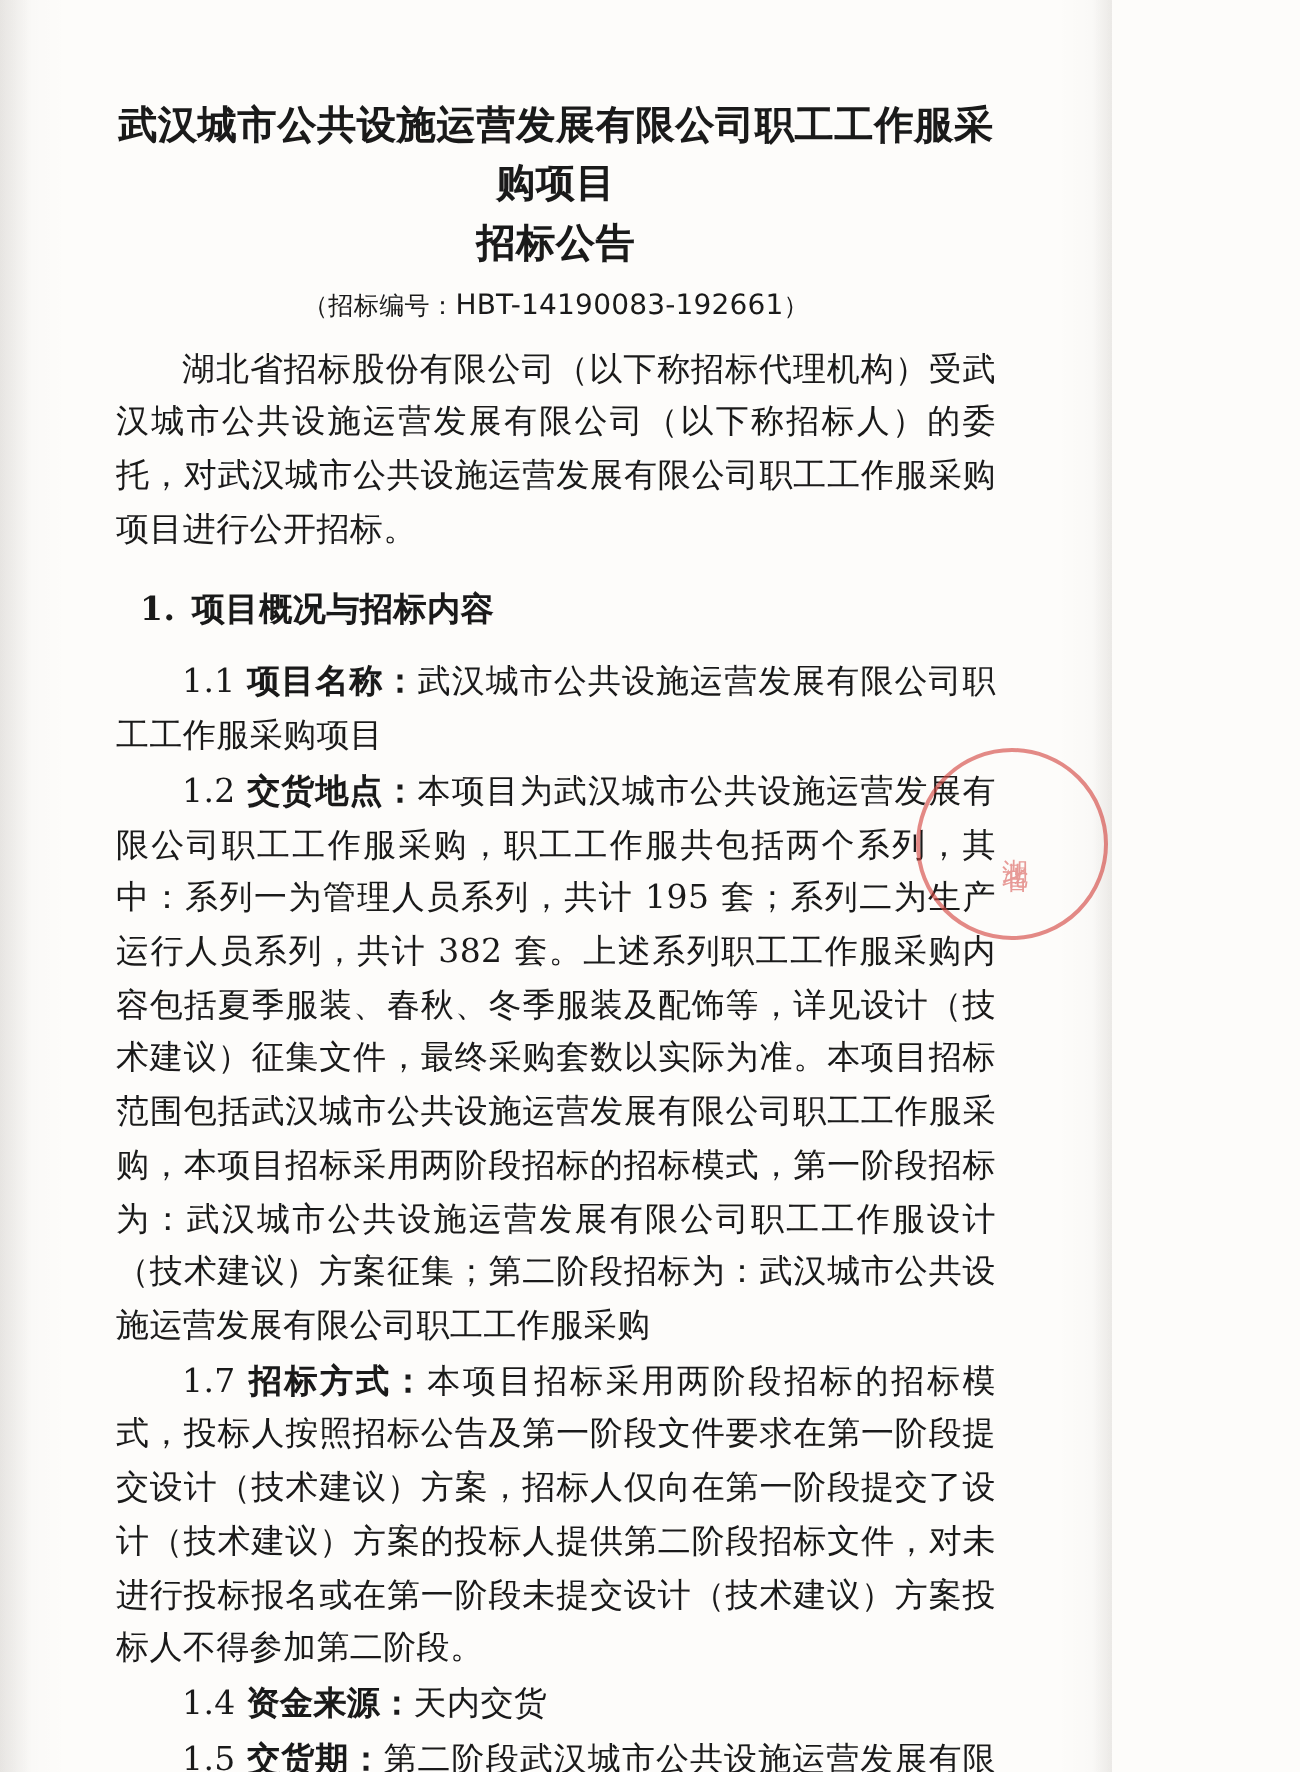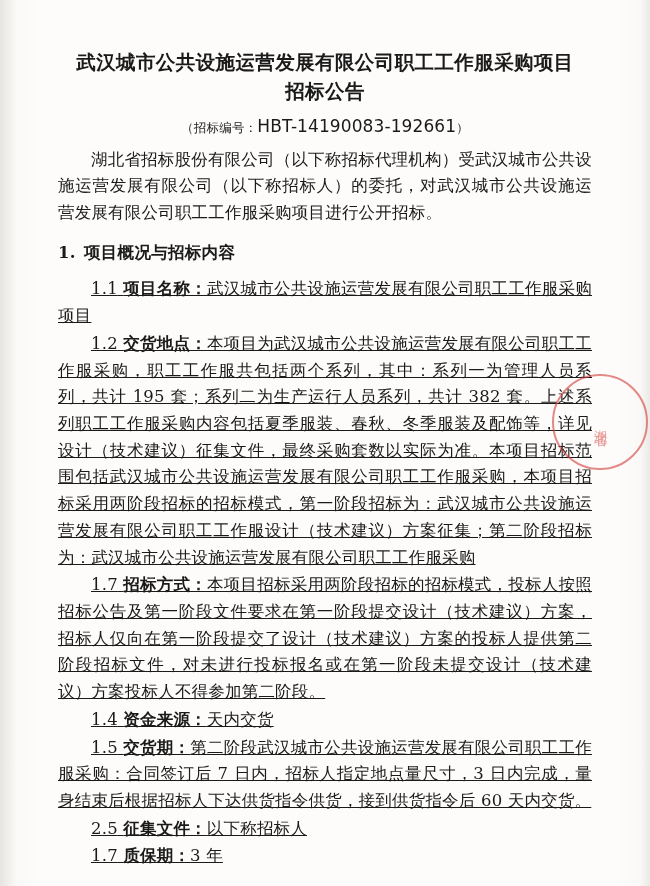--- a/index.html
+++ b/index.html
@@ -10,21 +10,21 @@
     width: 650px;
     height: 886px;
     background: #fdfcfa;
     font-family: "DejaVu Serif", "Liberation Serif", serif;
     color: #1a1a1a;
     position: relative;
     overflow: hidden;
   }
   .page {
     position: relative;
-    width: 650px;
+    width: 556px;
     height: 886px;
     box-sizing: border-box;
     padding: 48px 58px 20px 58px;
     background:
       linear-gradient(90deg, rgba(0,0,0,0.025) 0%, rgba(255,255,255,0) 6%),
       linear-gradient(270deg, rgba(0,0,0,0.02) 0%, rgba(255,255,255,0) 5%),
       #fdfcfa;
   }
   .doc-title {
     text-align: center;
@@ -40,54 +40,53 @@
   }
   .doc-number {
     text-align: center;
     font-size: 12.5px;
     letter-spacing: 0.2px;
     margin: 9px 0 10px 0;
     font-family: "DejaVu Serif", "Liberation Serif", serif;
   }
   .doc-number .code {
     font-family: "DejaVu Sans", "Liberation Sans", sans-serif;
-    font-size: 17px;
+    font-size: 14px;
     letter-spacing: 0.1px;
   }
   p.body-text {
     font-size: 16.5px;
     line-height: 1.62;
     margin: 0 0 1px 0;
     text-align: justify;
     text-justify: inter-ideograph;
     letter-spacing: 0.2px;
   }
   p.indent2 {
     text-indent: 33px;
   }
   .section-heading {
     font-size: 16.5px;
     font-weight: bold;
     line-height: 1.62;
-    margin: 13px 0 10px 0;
+    margin: 13px 0 10px 12px;
     letter-spacing: 0.3px;
   }
   .section-heading .num {
     display: inline-block;
     width: 26px;
   }
   .clause {
     font-size: 16.5px;
     line-height: 1.62;
     margin: 0 0 1px 0;
     text-align: justify;
     text-justify: inter-ideograph;
     text-indent: 33px;
     letter-spacing: 0.2px;
-    text-decoration: underline;
   }
   .clause b {
     font-weight: bold;
   }
   .stamp {
     position: absolute;
     right: 2px;
     top: 374px;
     width: 92px;
     height: 92px;

